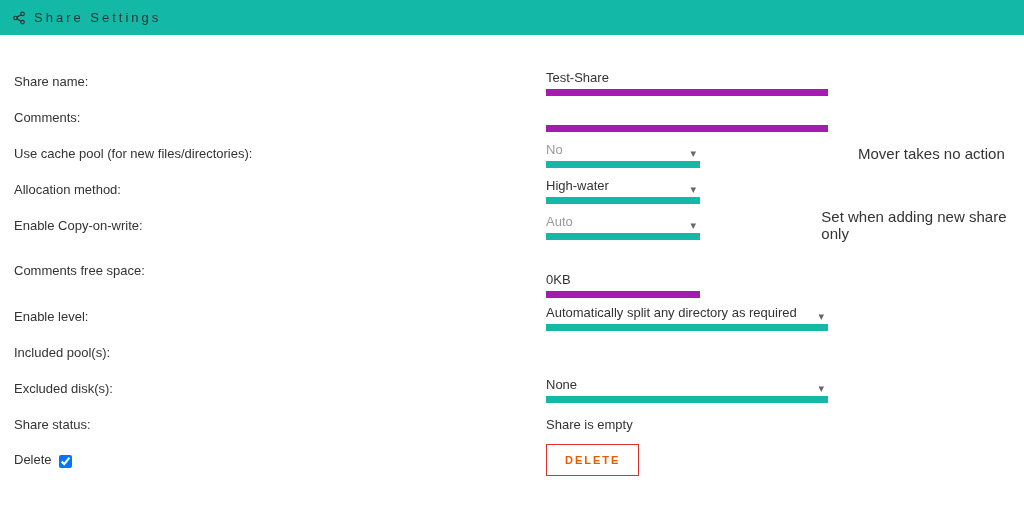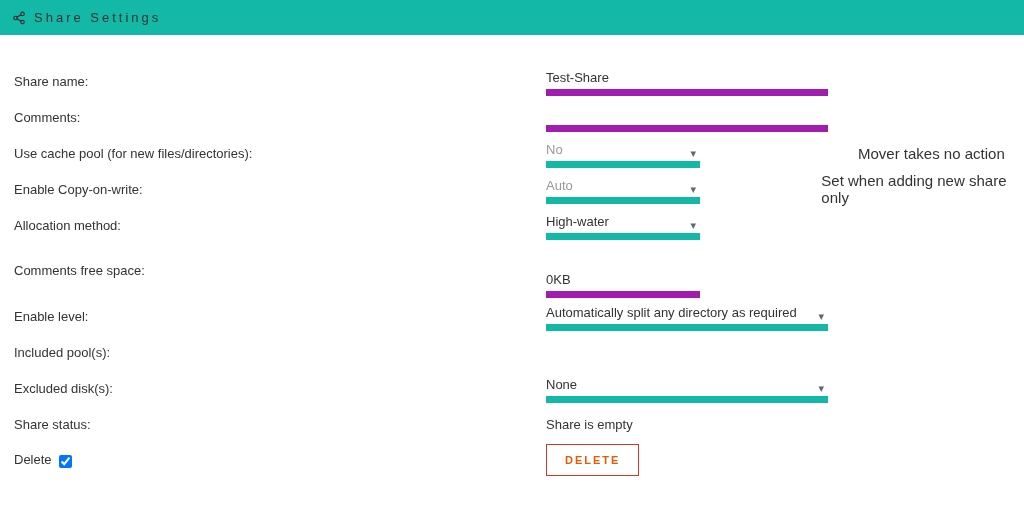--- a/index.html
+++ b/index.html
@@ -177,40 +177,40 @@
         <select class="select short disabled">
           <option>No</option>
         </select>
       </div>
     </div>
     <div class="note">Mover takes no action</div>
   </div>
 
 
   <div class="row">
+    <div class="label">Allocation method:</div>
+    <div class="control">
+      <div class="select-wrap" style="width:154px;">
+        <select class="select short">
+          <option>High-water</option>
+        </select>
+      </div>
+    </div>
+  </div>
+
+  <div class="row">
     <div class="label">Enable Copy-on-write:</div>
     <div class="control">
       <div class="select-wrap" style="width:154px;">
         <select class="select short disabled">
           <option>Auto</option>
         </select>
       </div>
     </div>
     <div class="note">Set when adding new share only</div>
-  </div>
-
-  <div class="row">
-    <div class="label">Allocation method:</div>
-    <div class="control">
-      <div class="select-wrap" style="width:154px;">
-        <select class="select short">
-          <option>High-water</option>
-        </select>
-      </div>
-    </div>
   </div>
 
   <div class="row">
     <div class="label">Comments free space:</div>
     <div class="control" style="width:154px;margin-top:25px;">
       <input type="text" class="input-text" value="0KB" style="">
     </div>
   </div>
 
   <div class="row">

